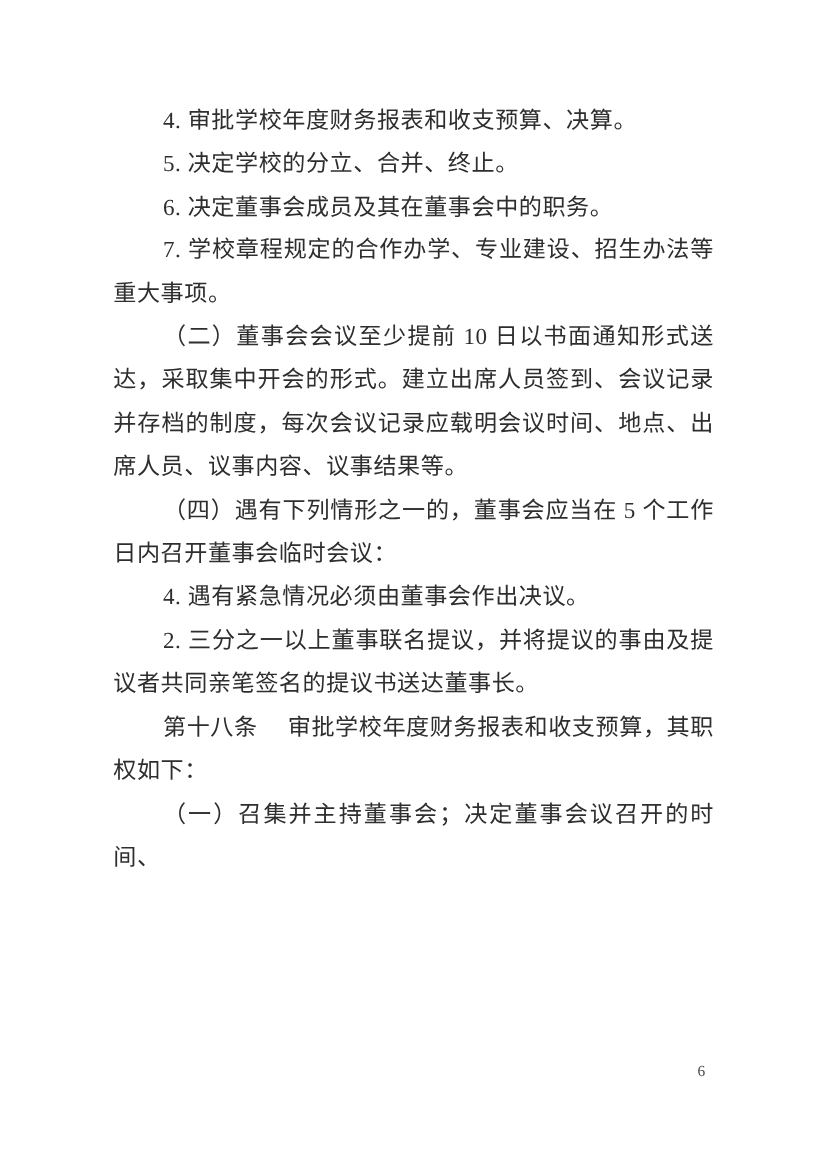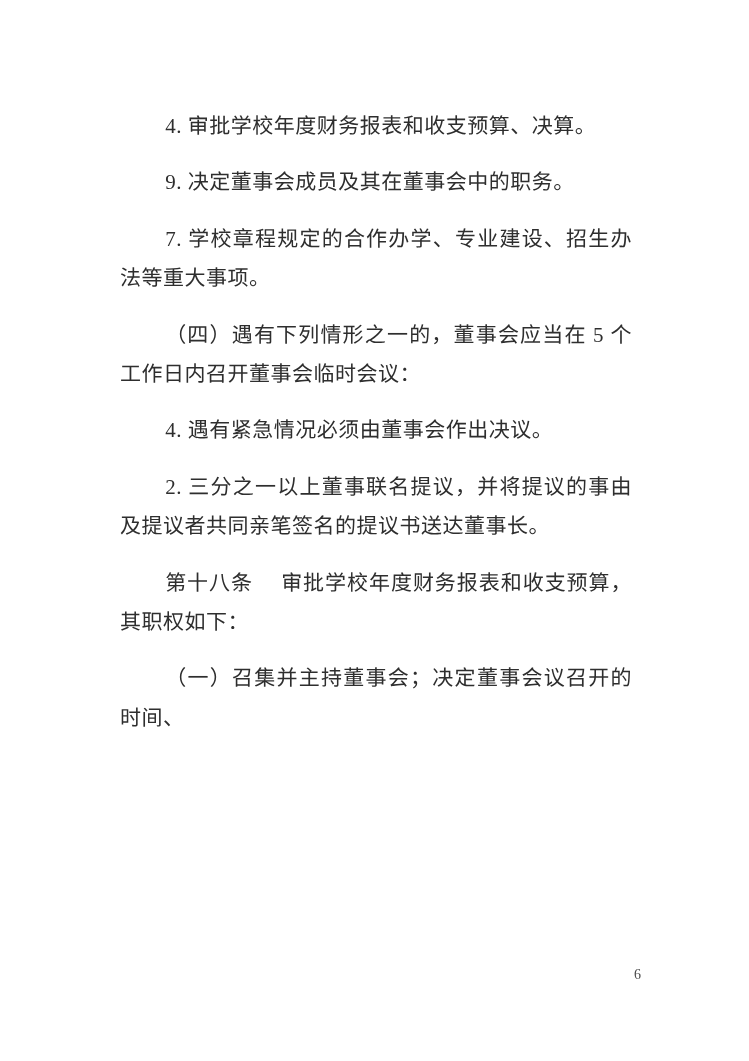--- a/index.html
+++ b/index.html
@@ -21,42 +21,44 @@
     top: 90px;
     width: 546px;
     color: #2e2e2e;
     font-size: 21px;
     line-height: 39.4px;
     text-align: justify;
     text-justify: inter-ideograph;
     letter-spacing: 0.5px;
   }
   .content p {
-    margin: 17px;
+    margin: 0;
     padding: 0;
     text-indent: 2.15em;
   }
   .page-number {
     position: absolute;
     top: 965px;
     right: 108px;
     font-size: 14px;
     line-height: 20px;
     color: #4a4a4a;
     font-family: "Liberation Serif", "DejaVu Serif", serif;
   }
 </style>
 </head>
 <body>
 
 <div class="page">
   <div class="content">
     <p>4. 审批学校年度财务报表和收支预算、决算。</p>
-    <p>9. 决定董事会成员及其在董事会中的职务。</p>
+    <p>5. 决定学校的分立、合并、终止。</p>
+    <p>6. 决定董事会成员及其在董事会中的职务。</p>
     <p>7. 学校章程规定的合作办学、专业建设、招生办法等重大事项。</p>
+    <p>（二）董事会会议至少提前 10 日以书面通知形式送达，采取集中开会的形式。建立出席人员签到、会议记录并存档的制度，每次会议记录应载明会议时间、地点、出席人员、议事内容、议事结果等。</p>
     <p>（四）遇有下列情形之一的，董事会应当在 5 个工作日内召开董事会临时会议：</p>
     <p>4. 遇有紧急情况必须由董事会作出决议。</p>
     <p>2. 三分之一以上董事联名提议，并将提议的事由及提议者共同亲笔签名的提议书送达董事长。</p>
     <p>第十八条　 审批学校年度财务报表和收支预算，其职权如下：</p>
     <p>（一）召集并主持董事会；决定董事会议召开的时间、</p>
   </div>
   <div class="page-number">6</div>
 </div>
 
 </body></html>

